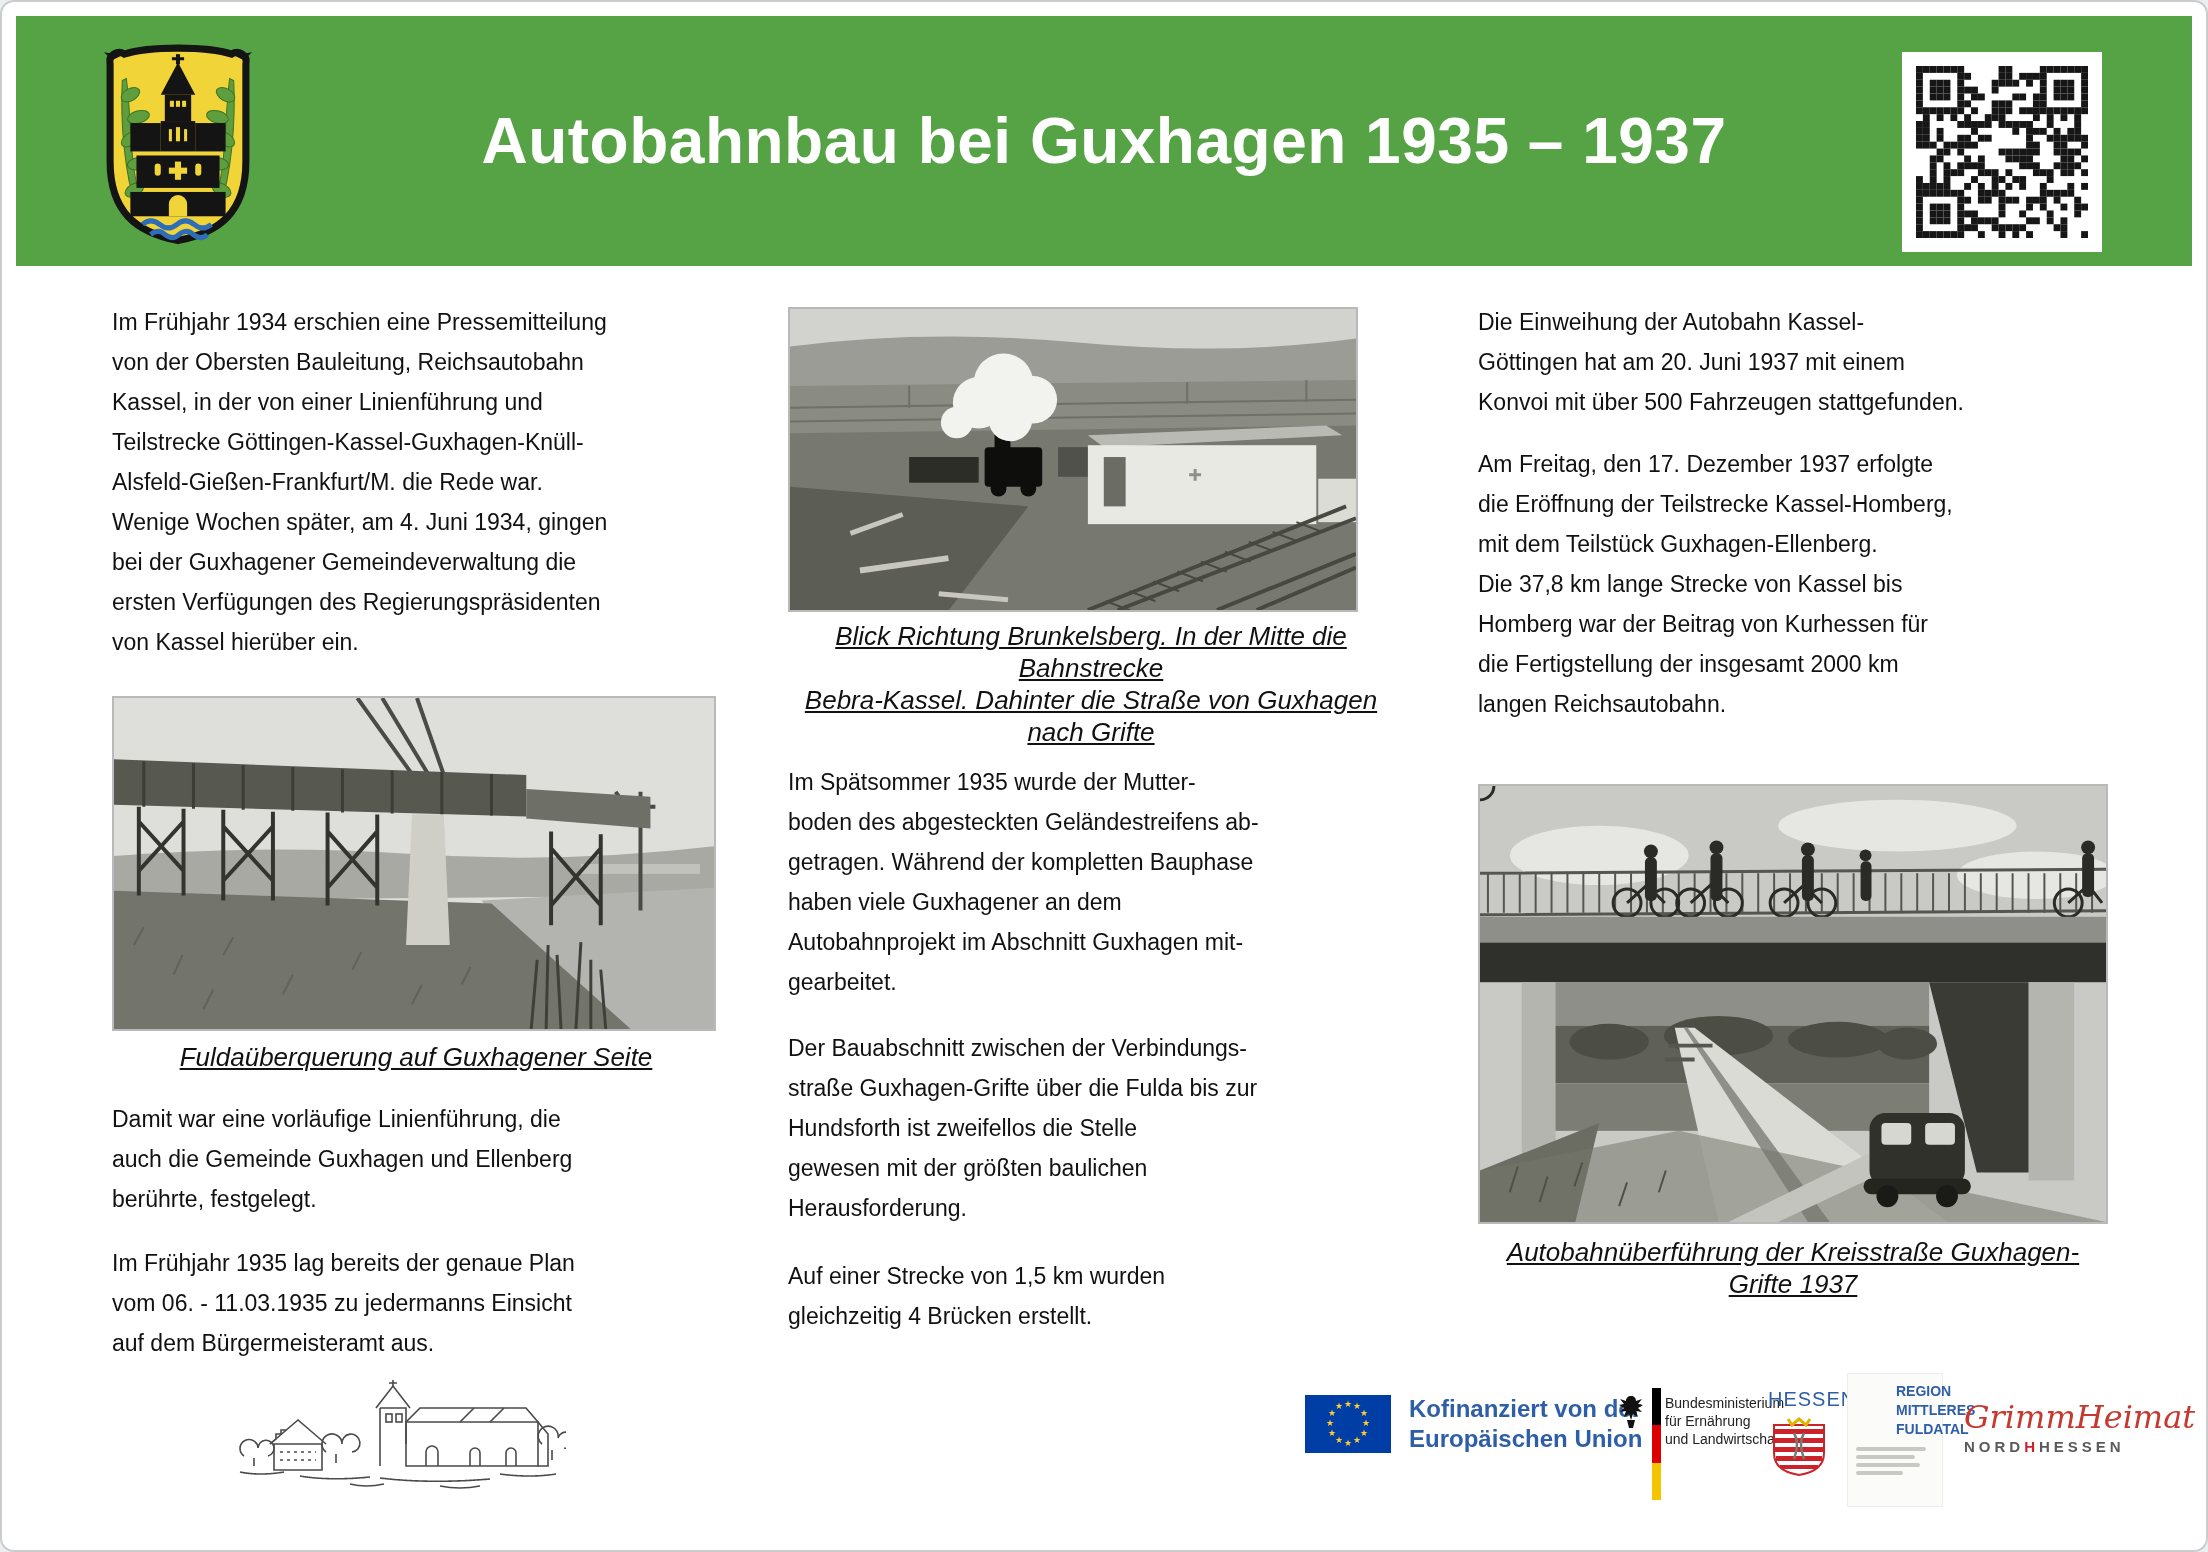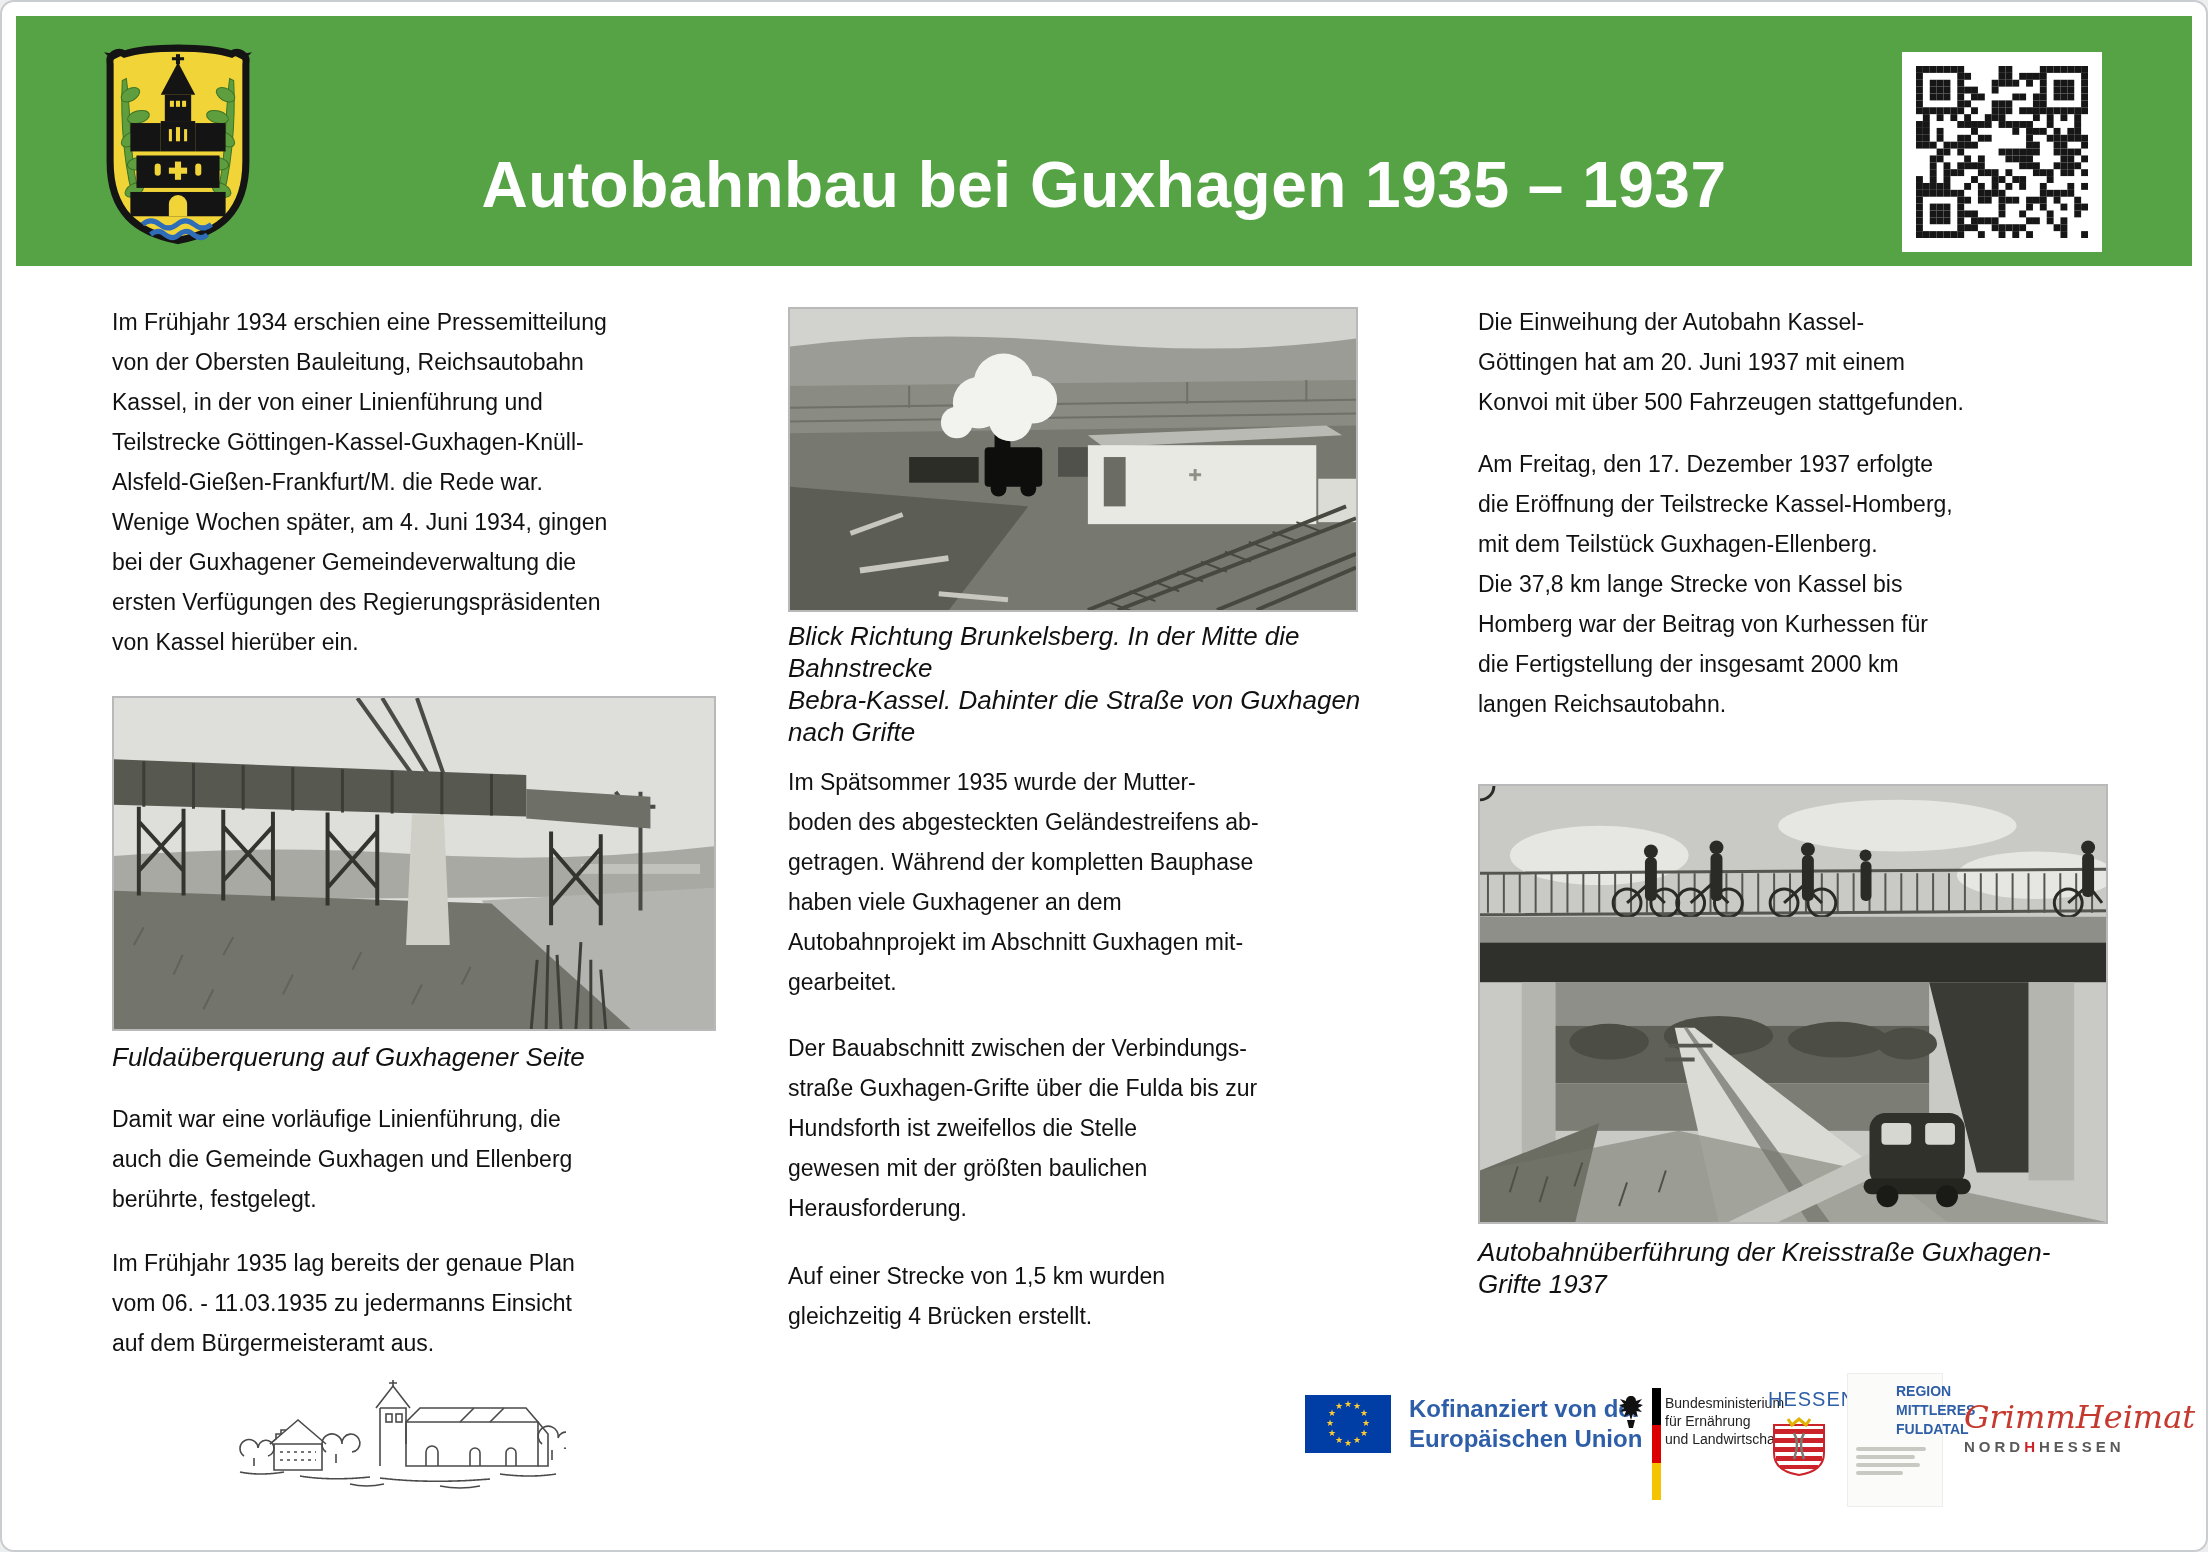--- a/index.html
+++ b/index.html
@@ -3,29 +3,29 @@
 <meta charset="utf-8">
 <style>
   html,body{margin:0;padding:0;background:#eceeef;}
   .board{position:relative;width:2208px;height:1552px;background:#ffffff;
     border:2px solid #c9cdd0;border-radius:14px;box-sizing:border-box;overflow:hidden;
     font-family:"Liberation Sans","DejaVu Sans",sans-serif;color:#111;}
   
   .header{position:absolute;left:14px;top:14px;right:14px;height:250px;background:#56a345;}
   .crest{position:absolute;left:86px;top:26px;width:152px;height:206px;}
   .title{position:absolute;left:0;right:0;top:0;height:100%;display:flex;align-items:center;justify-content:center;
-    font-size:64px;font-weight:bold;color:#ffffff;letter-spacing:.5px;margin-top:44px;}
+    font-size:64px;font-weight:bold;color:#ffffff;letter-spacing:.5px;}
   .qrbox{position:absolute;right:90px;top:36px;width:200px;height:200px;background:#ffffff;padding:14px;box-sizing:border-box;}
   
   .col{position:absolute;}
   .col1{left:110px;top:300px;width:608px;}
   .col2{left:786px;top:305px;width:606px;}
   .col3{left:1476px;top:300px;width:630px;}
   .para{font-size:23px;line-height:40px;white-space:pre-line;}
-  .caption{font-size:26px;line-height:32px;font-style:italic;text-align:left;white-space:pre-line;}
+  .caption{font-size:26px;line-height:32px;font-style:italic;text-align:center;white-space:pre-line;text-decoration:underline;}
   .photo{display:block;border:2px solid #b9b9b9;background:#d9d9d5;box-sizing:border-box;}
   .photo svg{display:block;width:100%;height:100%;}
   
   .village{position:absolute;left:228px;top:1376px;width:336px;height:122px;}
   .logo{position:absolute;}
   .eu{left:1303px;top:1392px;display:flex;align-items:center;gap:18px;}
   .euflag{width:86px;height:58px;}
   .eutext{font-size:24px;line-height:30px;font-weight:bold;color:#2e5ea8;}
   .bmel{left:1612px;top:1386px;display:flex;align-items:flex-start;gap:4px;}
   .bmel .eagle{width:34px;height:40px;margin-top:4px;}

